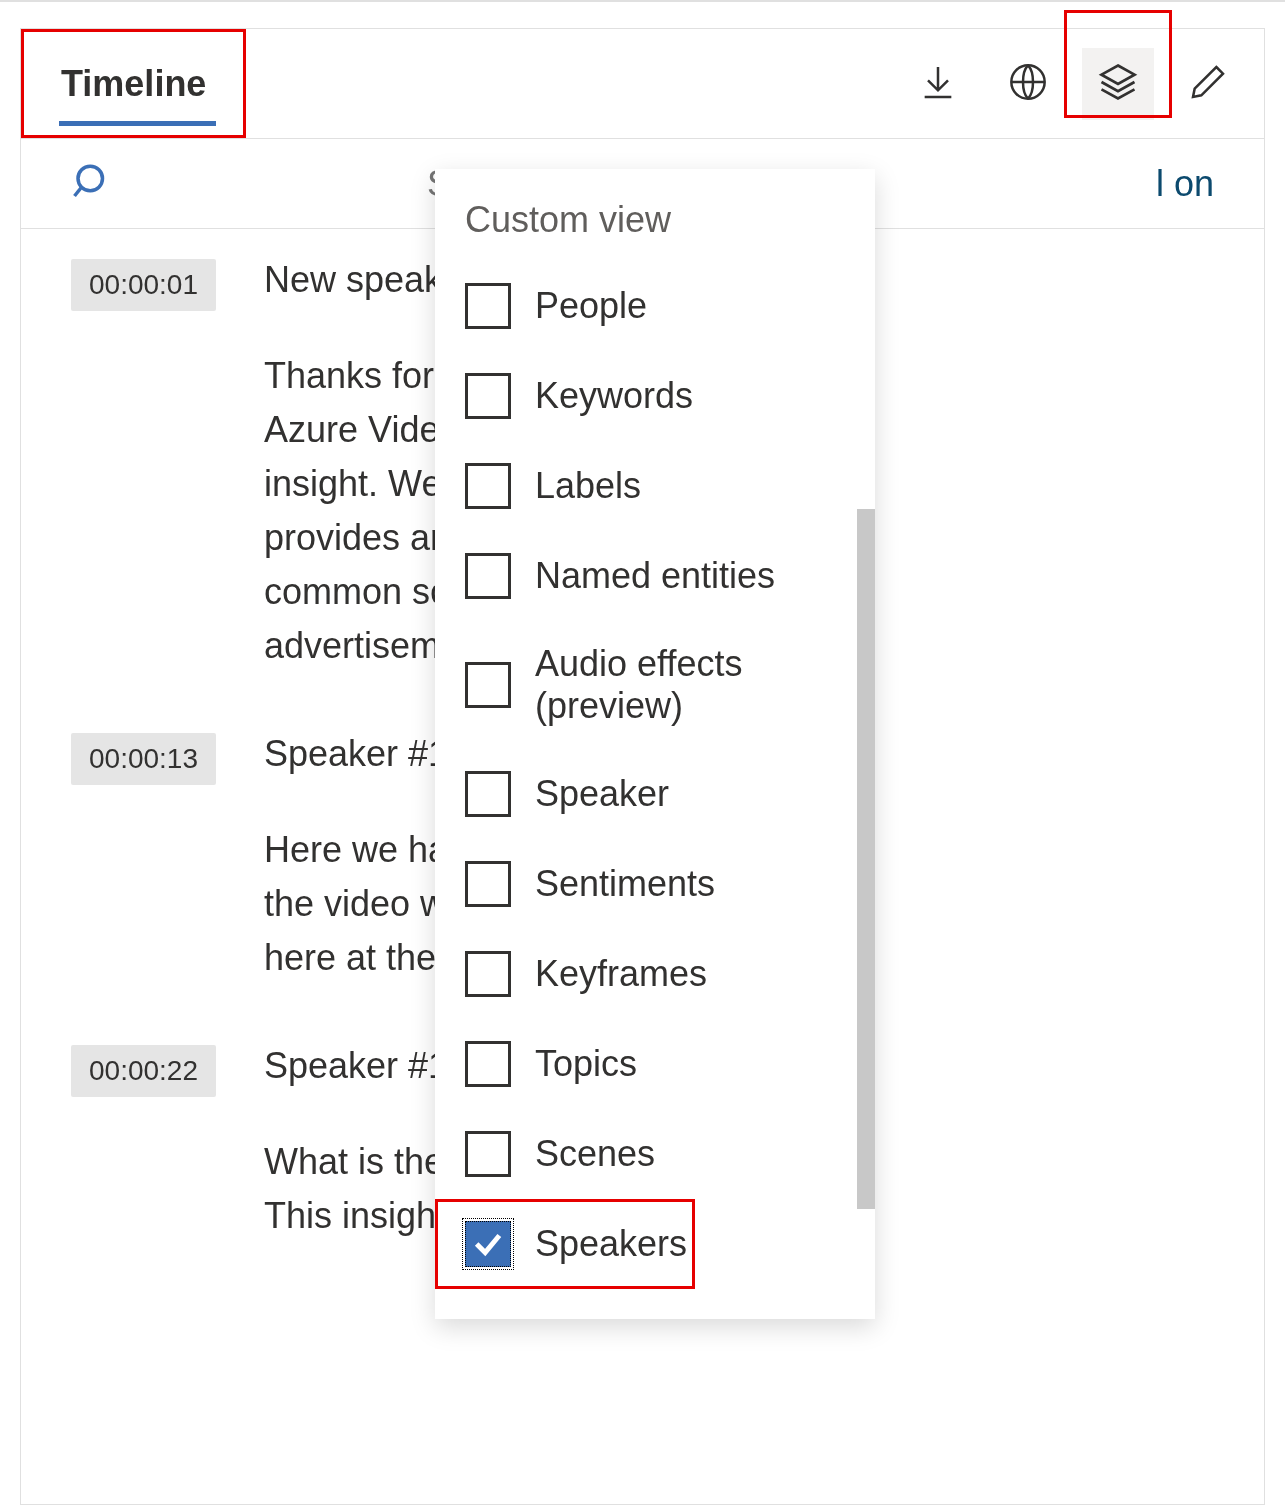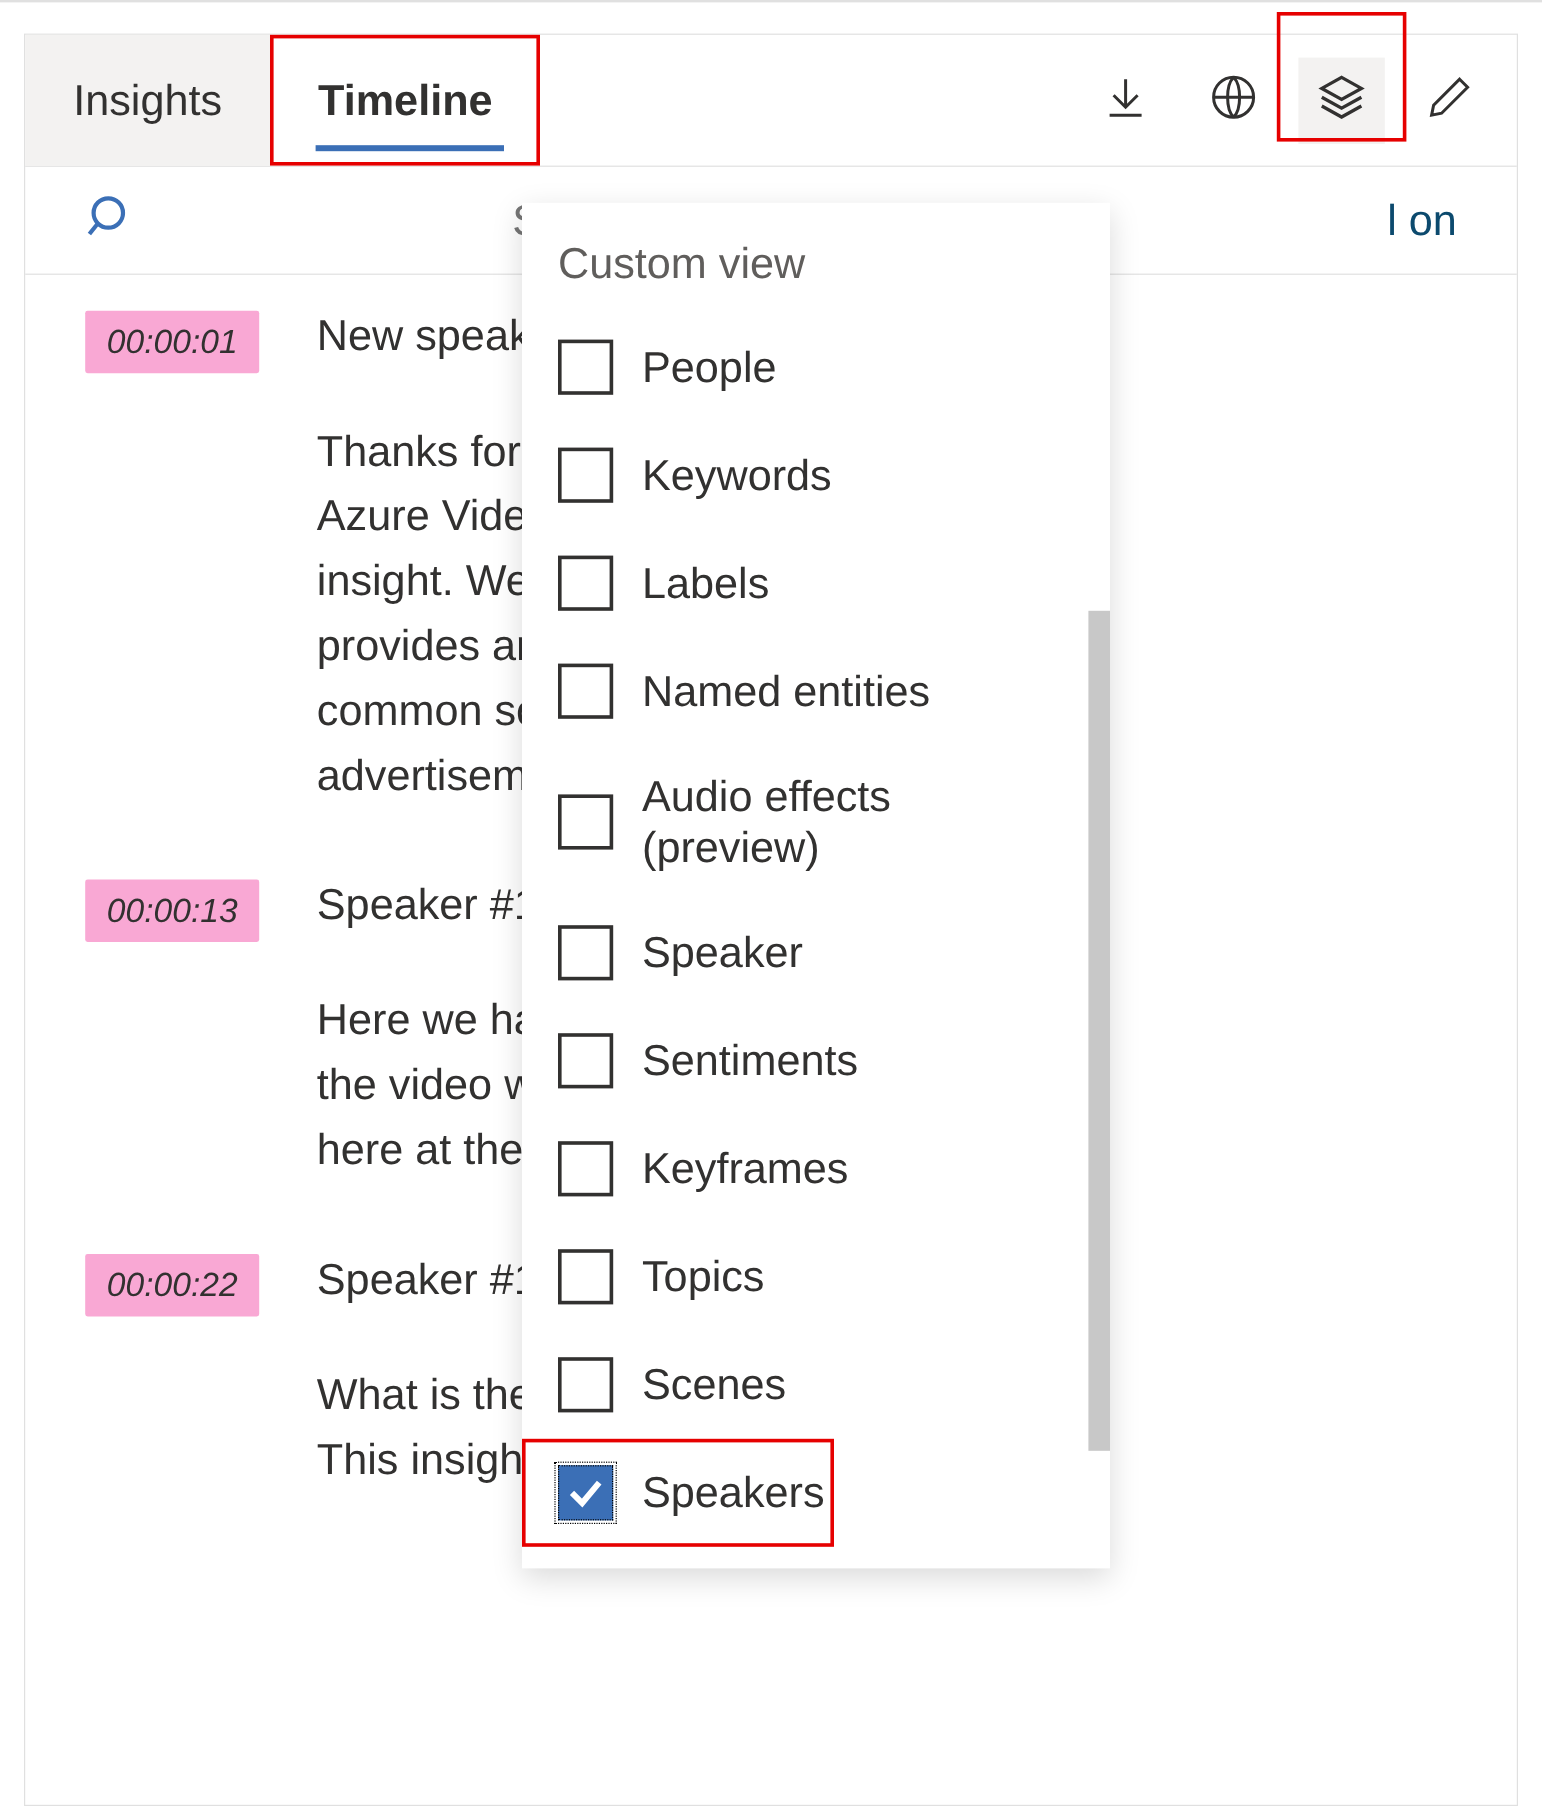--- a/index.html
+++ b/index.html
@@ -123,52 +123,51 @@
       color: #0c4a6e;
     }
     .timeline-content {
       padding: 30px 50px;
     }
     .timeline-entry {
       display: flex;
       margin-bottom: 60px;
     }
     .timestamp {
-      background: #f9a8d4;
+      background: #e5e5e5;
       padding: 10px 18px;
       font-size: 28px;
       color: #323130;
       height: fit-content;
       border-radius: 2px;
       margin-right: 48px;
       flex-shrink: 0;
-      font-style: italic;
     }
     .entry-body {
       flex: 1;
     }
     .speaker-name {
       font-size: 36px;
       color: #323130;
       margin-bottom: 48px;
     }
     .transcript-text {
       font-size: 36px;
       color: #323130;
       line-height: 1.5;
     }
     .dropdown {
       position: absolute;
       top: 140px;
       left: 414px;
-      width: 490px;
+      width: 440px;
       background: #fff;
       box-shadow: 0 8px 24px rgba(0,0,0,0.15);
       z-index: 100;
-      padding: 30px 0 18px 0;
+      padding: 30px 0 30px 0;
     }
     .dropdown-title {
       font-size: 36px;
       color: #605e5c;
       padding: 0 30px 20px 30px;
     }
     .dropdown-item {
       display: flex;
       align-items: center;
       padding: 22px 30px;
@@ -212,23 +211,20 @@
     }
   </style>
 </head>
 <body>
 
 <div class="top-border"></div>
 
 <div class="panel">
   <div class="tabs-bar">
     <div class="tabs-left">
-      <div class="tab inactive">
-        <span>Insights</span>
-      </div>
       <div class="tab active highlighted">
         <span>Timeline</span>
       </div>
     </div>
     <div class="tabs-right">
       <div class="icon-btn">
         <span>
           <svg width="40" height="40" viewBox="0 0 24 24" fill="none" stroke="#323130" stroke-width="1.5">
             <path d="M12 3 L12 16 M6 11 L12 17 L18 11 M4 21 L20 21"></path>
           </svg>

